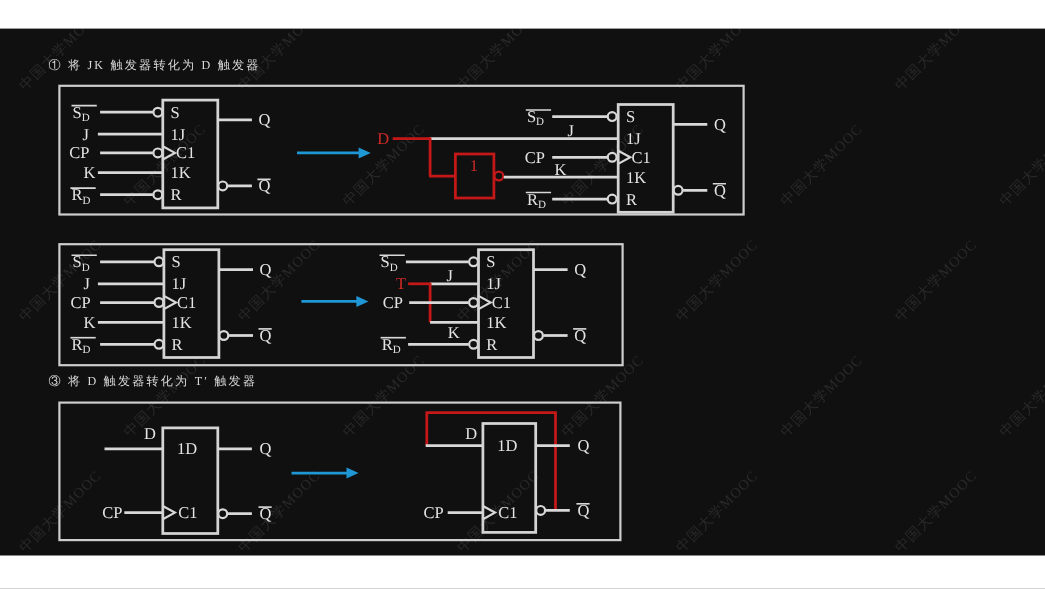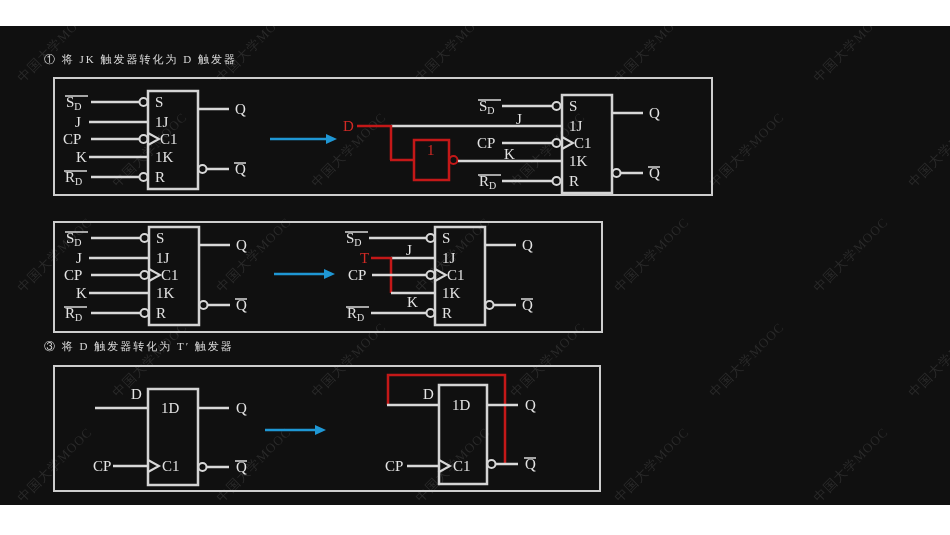--- a/index.html
+++ b/index.html
@@ -2,21 +2,21 @@
 <html><head>
 <meta charset="utf-8">
 <style>
   html,body{margin:0;padding:0;background:#ffffff;}
   .page{position:relative;width:950px;height:535px;background:#ffffff;overflow:hidden;
         font-family:"Liberation Serif",serif;}
   .slide{position:absolute;left:0;top:26px;width:950px;height:479px;background:#101010;overflow:hidden;}
   .wm{position:absolute;transform:translate(-50%,-50%) rotate(-45deg);
       color:rgba(205,205,205,0.13);font-size:13px;letter-spacing:1px;white-space:nowrap;pointer-events:none;}
   .sec-title{position:absolute;color:#dadada;font-size:11px;letter-spacing:2px;white-space:nowrap;}
-  .sec-box{position:absolute;border:2px solid #cdcdcd;padding-left:36px;}
+  .sec-box{position:absolute;border:2px solid #cdcdcd;}
   .sec-box svg{position:absolute;left:0;top:0;overflow:visible;}
   svg text{fill:#e3e3e3;font-family:"Liberation Serif",serif;font-size:15px;}
   .sub{font-size:10px;}
   .red{fill:#d22a25;}
   .w{stroke:#d8d8d8;stroke-width:2.5;fill:none;}
   .ov{stroke:#d8d8d8;stroke-width:1.5;fill:none;}
   .wr{stroke:#c41818;stroke-width:2.5;fill:none;}
   .bx{fill:none;stroke:#d4d4d4;stroke-width:2.5;}
   .bxr{fill:none;stroke:#c41818;stroke-width:2.5;}
   .bub{fill:#101010;stroke:#d8d8d8;stroke-width:2;}

